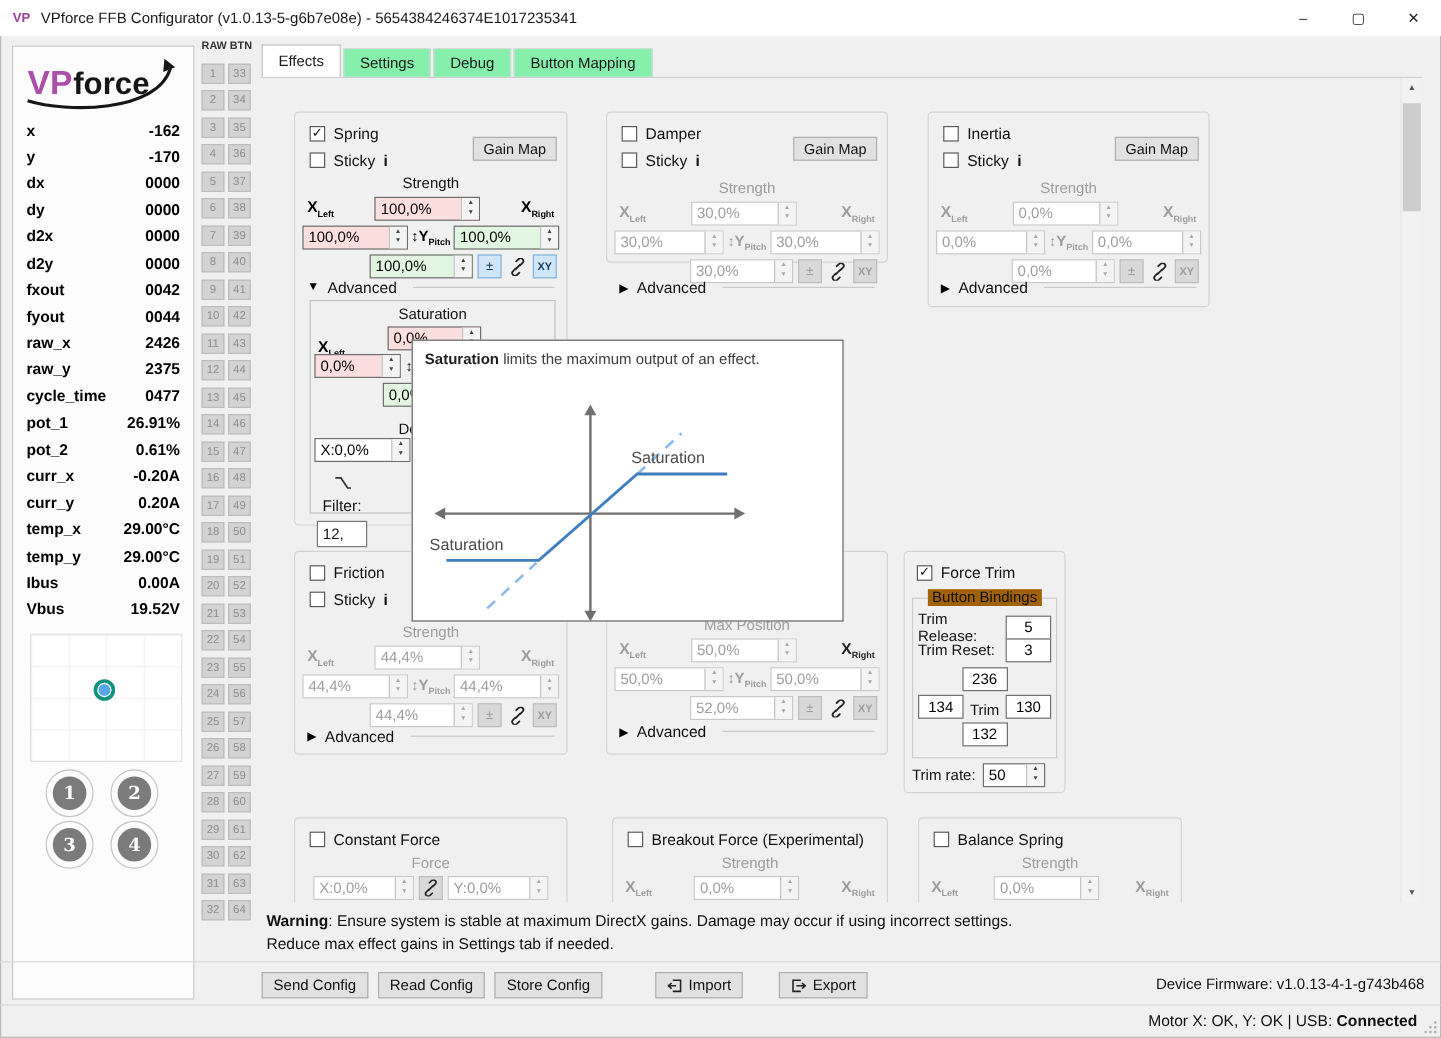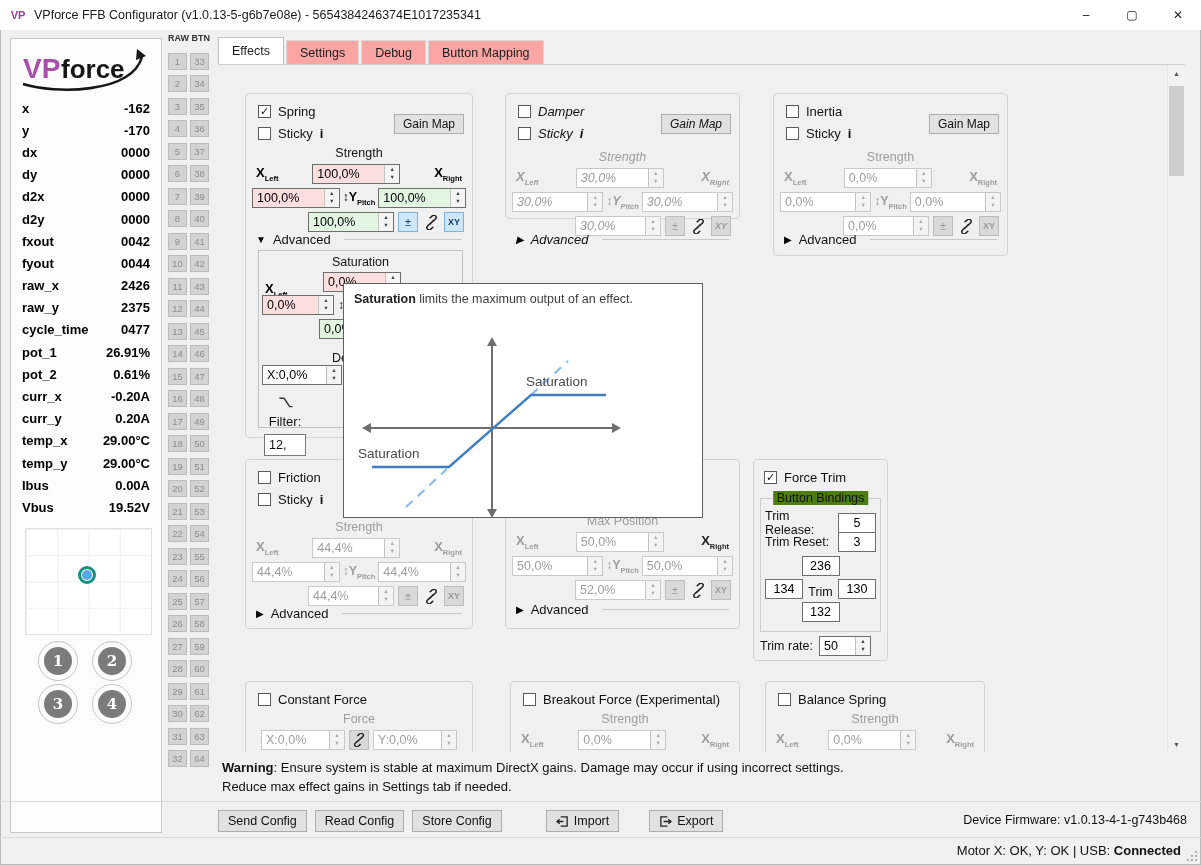--- a/index.html
+++ b/index.html
@@ -29,21 +29,21 @@
          font-family:"DejaVu Serif",serif;font-weight:bold;font-size:15px;}
 
   
   .rawbtn{position:absolute;left:168px;top:33px;width:48px;}
   .rawhdr{font-size:9px;font-weight:bold;color:#333;height:14px;white-space:nowrap;}
   .rrow{display:flex;gap:3px;margin-top:5.5px;}
   .rcell{width:19px;height:17px;background:#d3d3d3;border:1px solid #bcbcbc;color:#8d8d8d;font-size:9.5px;display:flex;align-items:center;justify-content:center;}
 
   
   .tabs{position:absolute;left:218px;top:40px;height:24px;display:flex;align-items:flex-end;}
-  .tab{height:24px;padding:0 13px;display:flex;align-items:center;font-size:12.5px;background:#fca5a5;border:1px solid #d9d9d9;border-bottom:none;margin-right:2px;color:#1a1a1a;}
+  .tab{height:24px;padding:0 13px;display:flex;align-items:center;font-size:12.5px;background:#86efac;border:1px solid #d9d9d9;border-bottom:none;margin-right:2px;color:#1a1a1a;}
   .tab.active{height:27px;background:#fff;border-color:#bfbfbf;position:relative;z-index:6;}
   #content{position:absolute;left:218px;top:64px;width:967px;height:688px;overflow:hidden;border-top:1px solid #cfcfcf;}
 
   .grp{position:absolute;border:1px solid #d4d4d4;border-radius:4px;background:#f0f0f0;}
   .titlerow{position:absolute;top:10px;left:12px;display:flex;align-items:center;gap:7px;font-size:13px;color:#111;white-space:nowrap;}
   .stickyrow{position:absolute;top:32px;left:12px;display:flex;align-items:center;gap:7px;font-size:13px;color:#111;}
   .cb{width:13px;height:13px;background:#fff;border:1px solid #595959;display:flex;align-items:center;justify-content:center;font-size:11px;line-height:1;color:#111;flex:none;}
   .gainmap{position:absolute;top:20px;right:8px;width:70px;height:20px;background:#e1e1e1;border:1px solid #aeaeae;font-size:12px;display:flex;align-items:center;justify-content:center;color:#111;}
 
   .cluster{position:absolute;left:6px;right:6px;}
@@ -92,21 +92,21 @@
 
   
   .tooltip{position:absolute;left:125px;top:218px;width:360px;height:235px;background:#fff;border:1px solid #5f5f5f;z-index:60;}
   .tt1{position:absolute;left:10px;top:8px;font-size:12.5px;color:#3c3c3c;}
   .tt1 b{color:#1f1f1f;}
   .tt2{position:absolute;left:10px;top:34px;font-size:12.5px;color:#4a4a4a;}
   .ttgraph{position:absolute;left:0;top:50px;}
 
   
   .bindings{position:absolute;left:6px;top:38px;right:6px;height:134px;border:1px solid #cdcdcd;}
-  .bindlegend{position:absolute;top:-8px;left:50%;transform:translateX(-50%);background:#4d7c0f;padding:0 4px;font-size:12.5px;white-space:nowrap;color:#111;}
+  .bindlegend{position:absolute;top:-8px;left:50%;transform:translateX(-50%);background:#a16207;padding:0 4px;font-size:12.5px;white-space:nowrap;color:#111;}
   .ftrow{position:absolute;left:4px;right:4px;display:flex;align-items:center;justify-content:space-between;font-size:12.5px;}
   .ftbox{width:38px;height:20px;background:#fff;border:1px solid #6e6e6e;display:flex;align-items:center;justify-content:center;font-size:12.5px;flex:none;color:#000;}
   .dcenter{display:flex;justify-content:center;}
   .dmid{display:flex;justify-content:center;gap:2px;align-items:flex-end;}
   .dtrim{width:38px;text-align:center;font-size:12.5px;color:#111;}
   .ratebox{position:absolute;left:6px;top:176px;display:flex;align-items:center;gap:6px;font-size:12.5px;}
 
   .forcelabel{position:absolute;left:0;right:0;top:30px;text-align:center;font-size:12.5px;color:#9d9d9d;}
   .cfrow{position:absolute;left:10px;right:10px;top:48px;display:flex;align-items:center;justify-content:center;gap:4px;}
   .bsrow{position:absolute;left:10px;right:10px;top:48px;display:flex;align-items:center;justify-content:space-between;}
@@ -494,21 +494,21 @@
       <div class="ab-filter">
         <svg width="15" height="14" viewBox="0 0 16 15">
             <path d="M1.5 3.5 h5 l6 9 h3" fill="none" stroke="#333" stroke-width="1.5"></path>
           </svg>
         <span>Filter:</span>
         <span class="fbox">12,</span>
       </div>
     </div>
   </div>
 
-  <div class="grp off" style="left:287px;top:28px;width:235px;height:126px;font-style:italic;">
+  <div class="grp off" style="left:287px;top:28px;width:235px;height:126px;">
     <div class="titlerow">
       <span class="cb"></span>
       <span>Damper</span>
     </div>
     <div class="gainmap">Gain Map</div>
     <div class="stickyrow">
       <span class="cb"></span>
       <span>Sticky</span>
         <b>i</b>
     </div>

